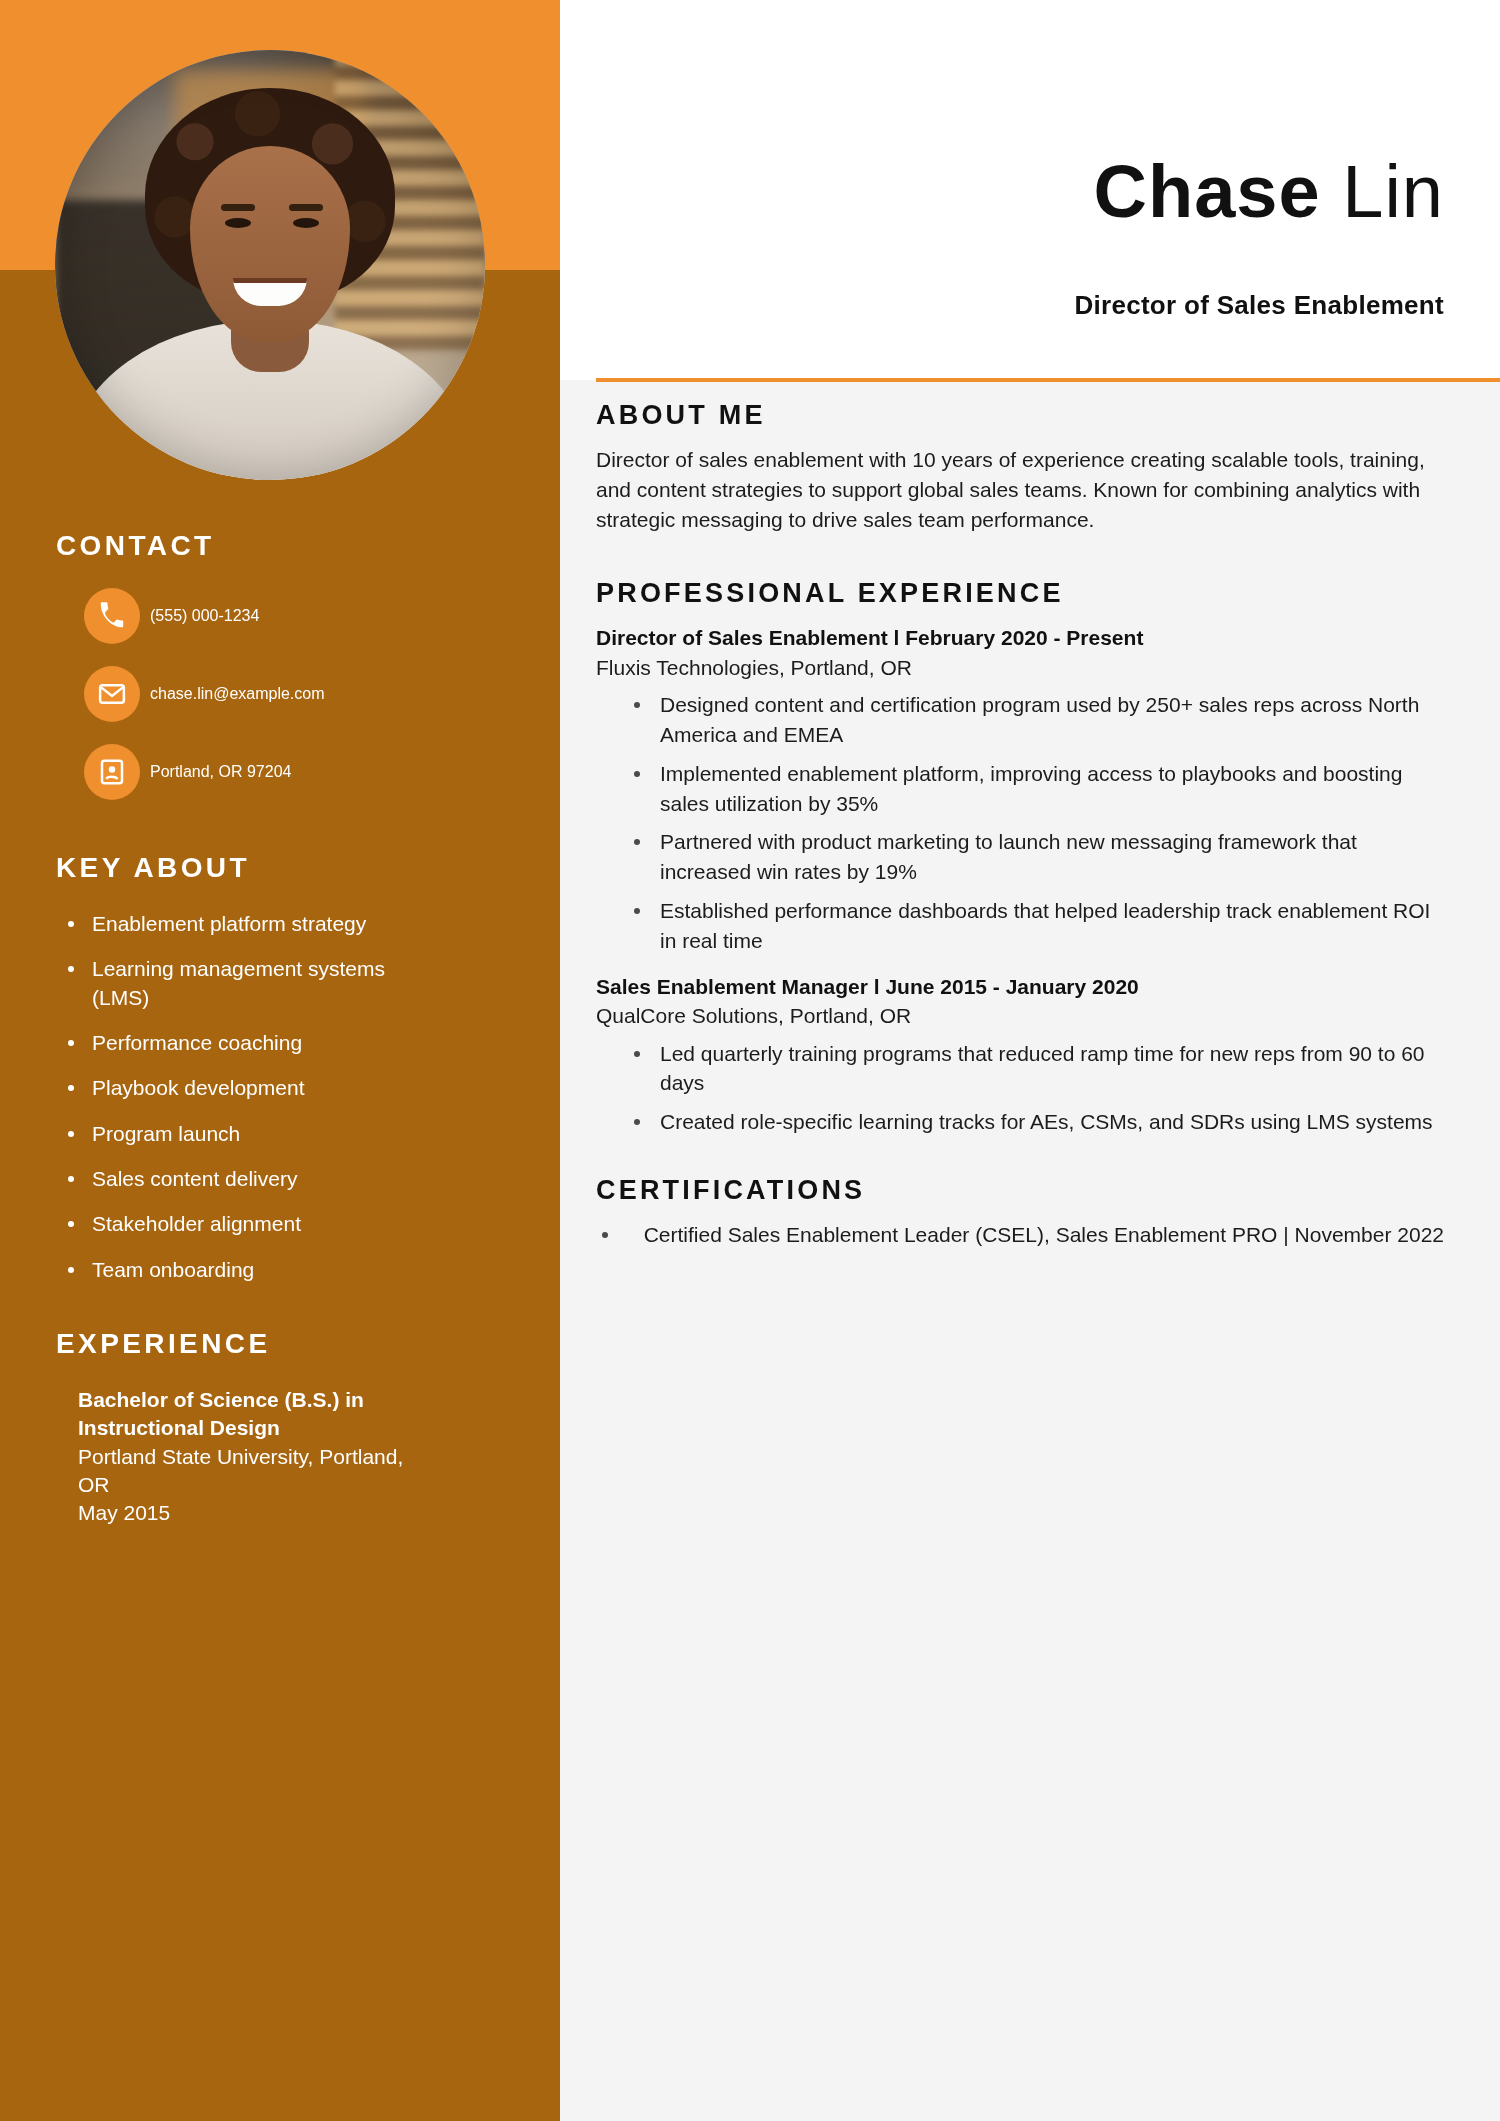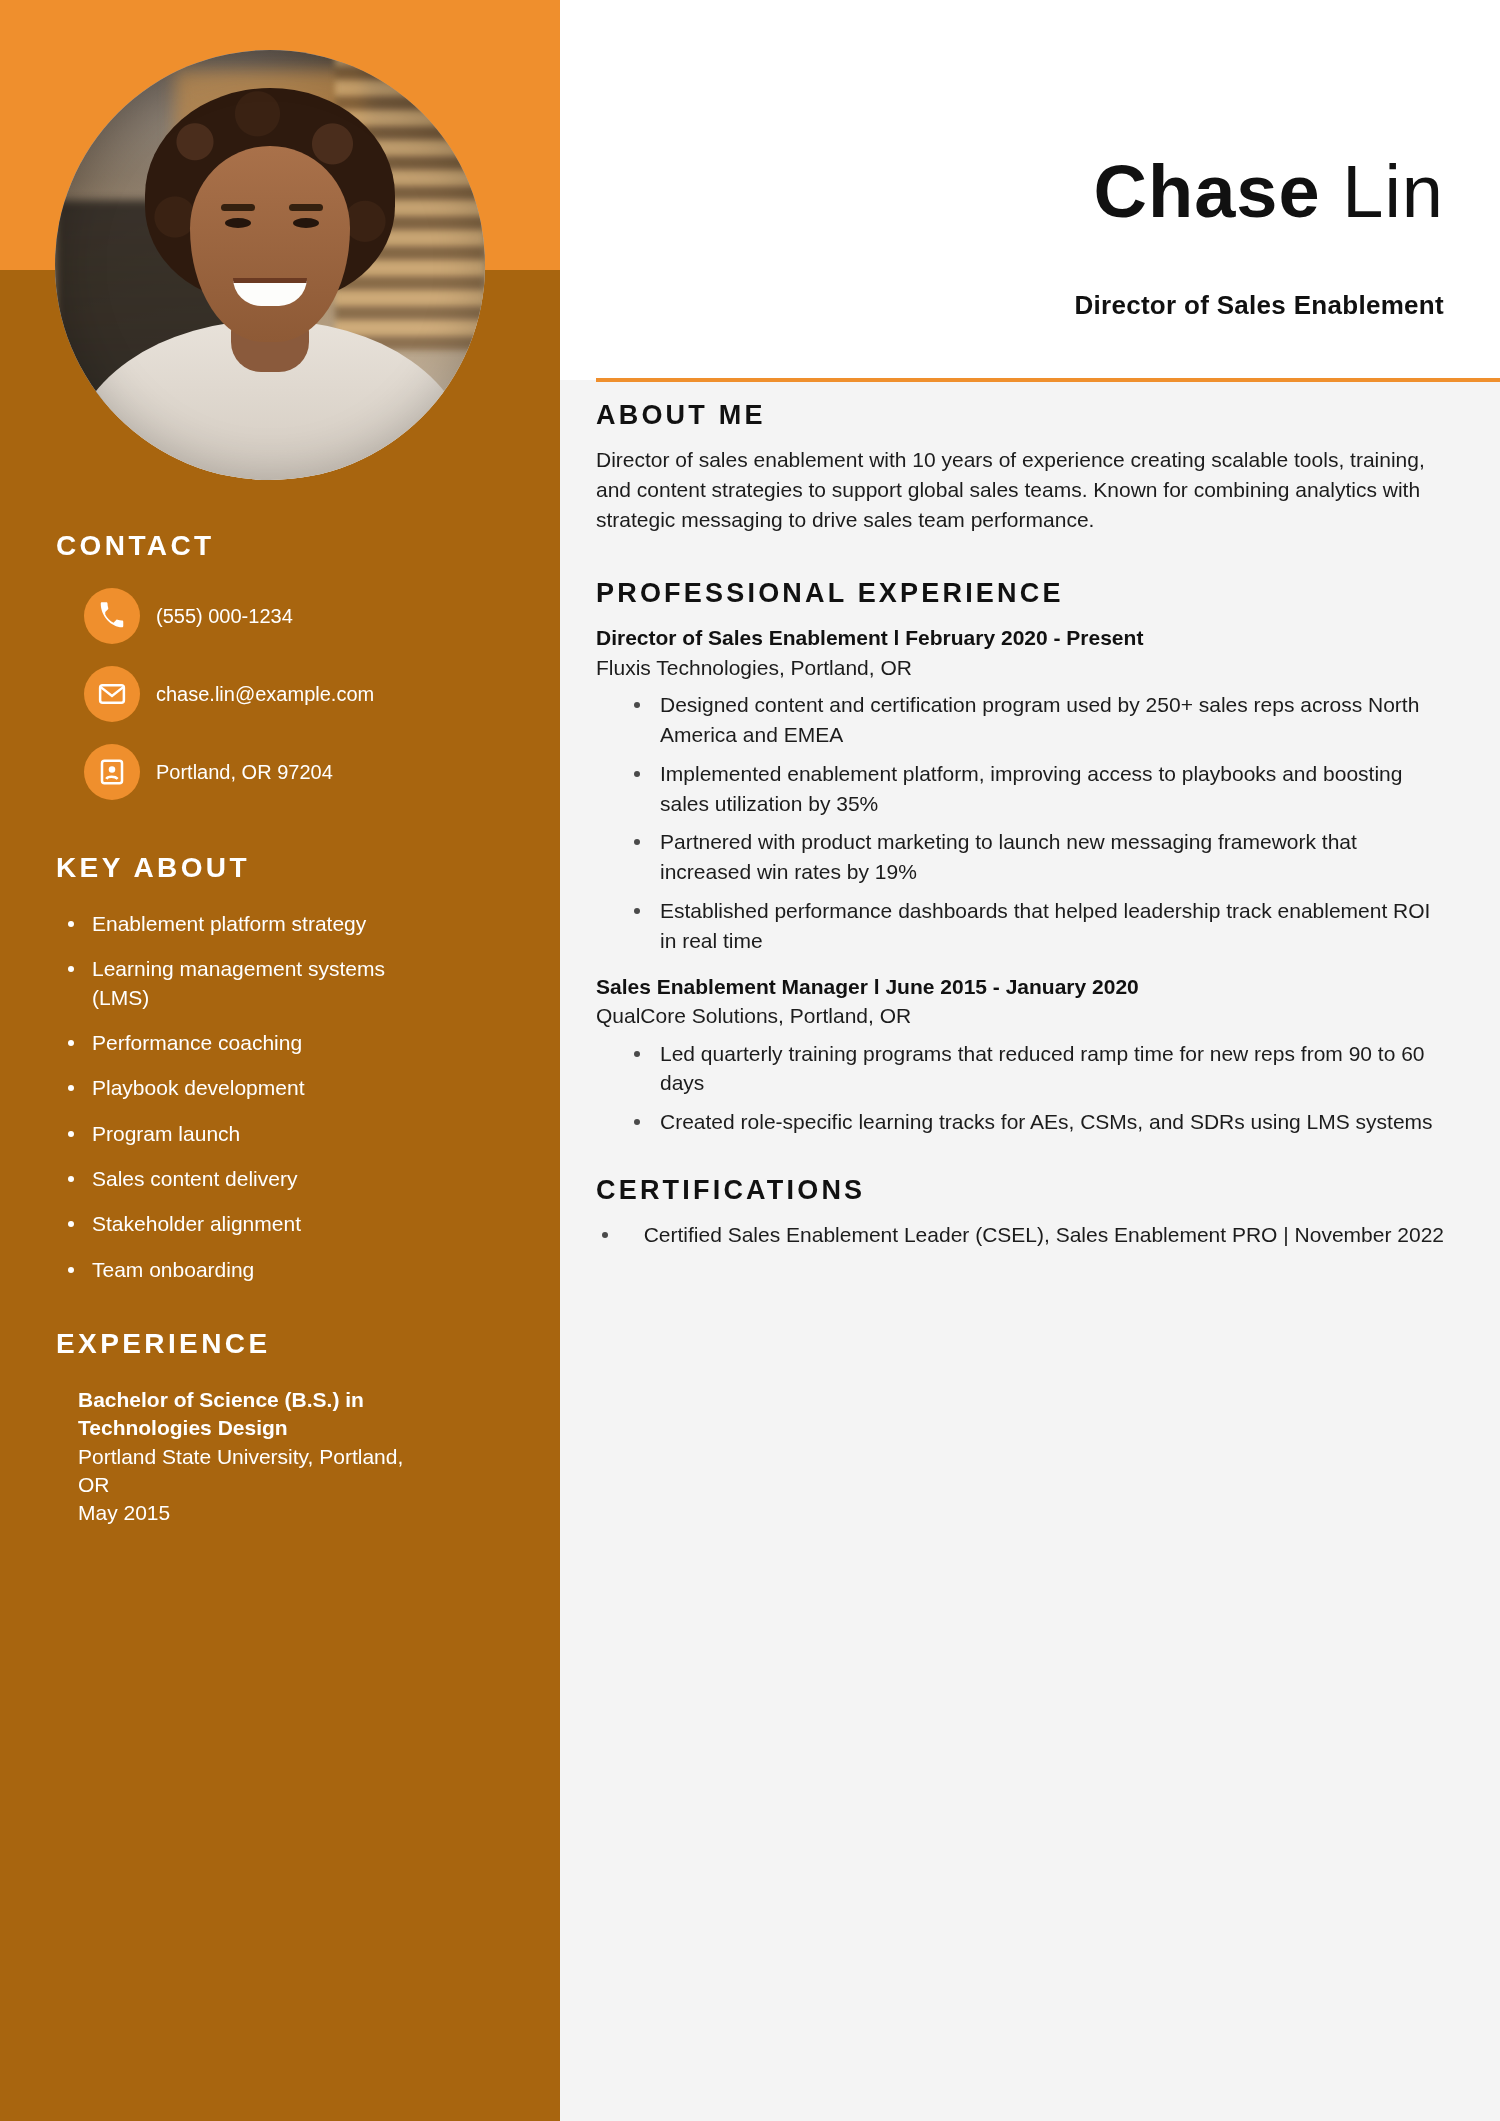--- a/index.html
+++ b/index.html
@@ -180,22 +180,22 @@
     background: #ef8f2d;
     display: flex;
     align-items: center;
     justify-content: center;
     flex: 0 0 56px;
     margin-left: 28px;
   }
   .contact-icon svg { display: block; }
   .contact-text {
     color: #ffffff;
-    font-size: 20px;
-    margin-left: 16px;
+    font-size: 16px;
+    margin-left: 10px;
     line-height: 1.3;
   }
 
   .skills-heading { margin-top: 52px; }
   ul.left-list {
     list-style: none;
     margin: 0;
     padding: 0;
   }
   ul.left-list li {
@@ -404,21 +404,21 @@
         <li>Performance coaching</li>
         <li>Playbook development</li>
         <li>Program launch</li>
         <li>Sales content delivery</li>
         <li>Stakeholder alignment</li>
         <li>Team onboarding</li>
       </ul>
 
       <h2 class="left-heading edu-heading">EXPERIENCE</h2>
       <div class="edu-block">
-        <div class="edu-degree">Bachelor of Science (B.S.) in Technologies Design</div>
+        <div class="edu-degree">Bachelor of Science (B.S.) in Instructional Design</div>
         <div class="edu-school">Portland State University, Portland, OR</div>
         <div class="edu-date">May 2015</div>
       </div>
 
     </div>
   </aside>
 
   <main class="right-col">
     <div class="right-header">
       <div class="name">

